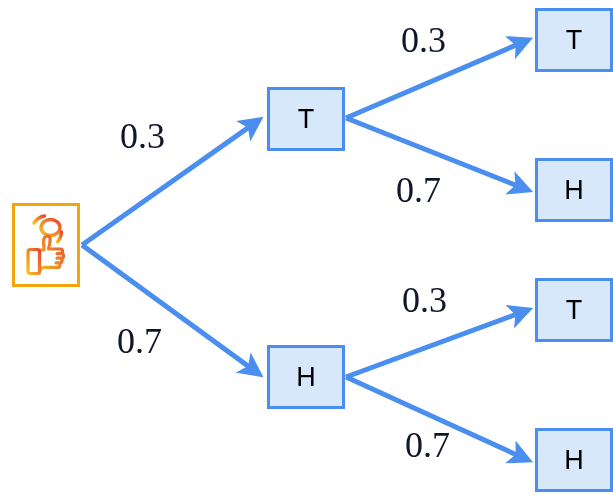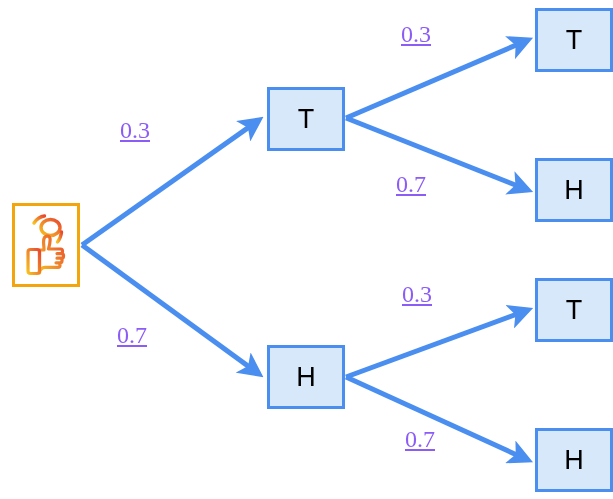--- a/index.html
+++ b/index.html
@@ -43,25 +43,24 @@
     background: #ffffff;
     border: 3px solid #f2a50c;
     display: flex;
     align-items: center;
     justify-content: center;
     overflow: hidden;
   }
   .edge-label {
     position: absolute;
     font-family: "Liberation Serif", serif;
-    font-size: 24px;
+    font-size: 36px;
     line-height: 1;
-    color: #8b5cf6;
+    color: #0f172a;
     white-space: nowrap;
-    text-decoration: underline;
   }
 </style>
 </head>
 <body>
 
 <div id="canvas">
 
   <svg id="tree-svg" viewBox="0 0 613 499" xmlns="http://www.w3.org/2000/svg">
     <defs>
       <marker id="arrowblue" markerWidth="5" markerHeight="5" refX="3.9" refY="2.5" orient="auto" markerUnits="strokeWidth">

